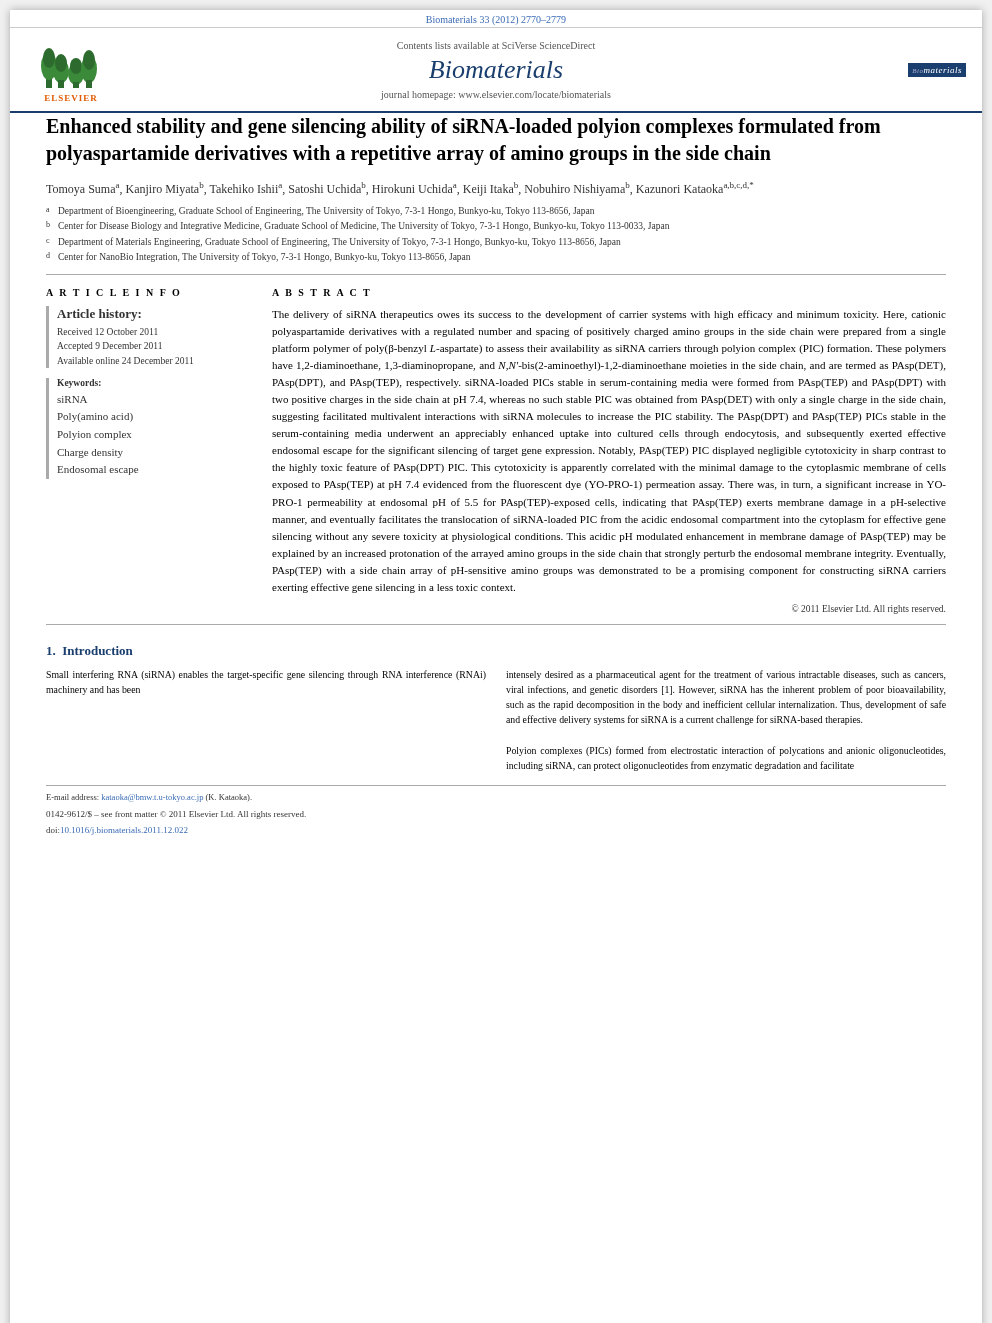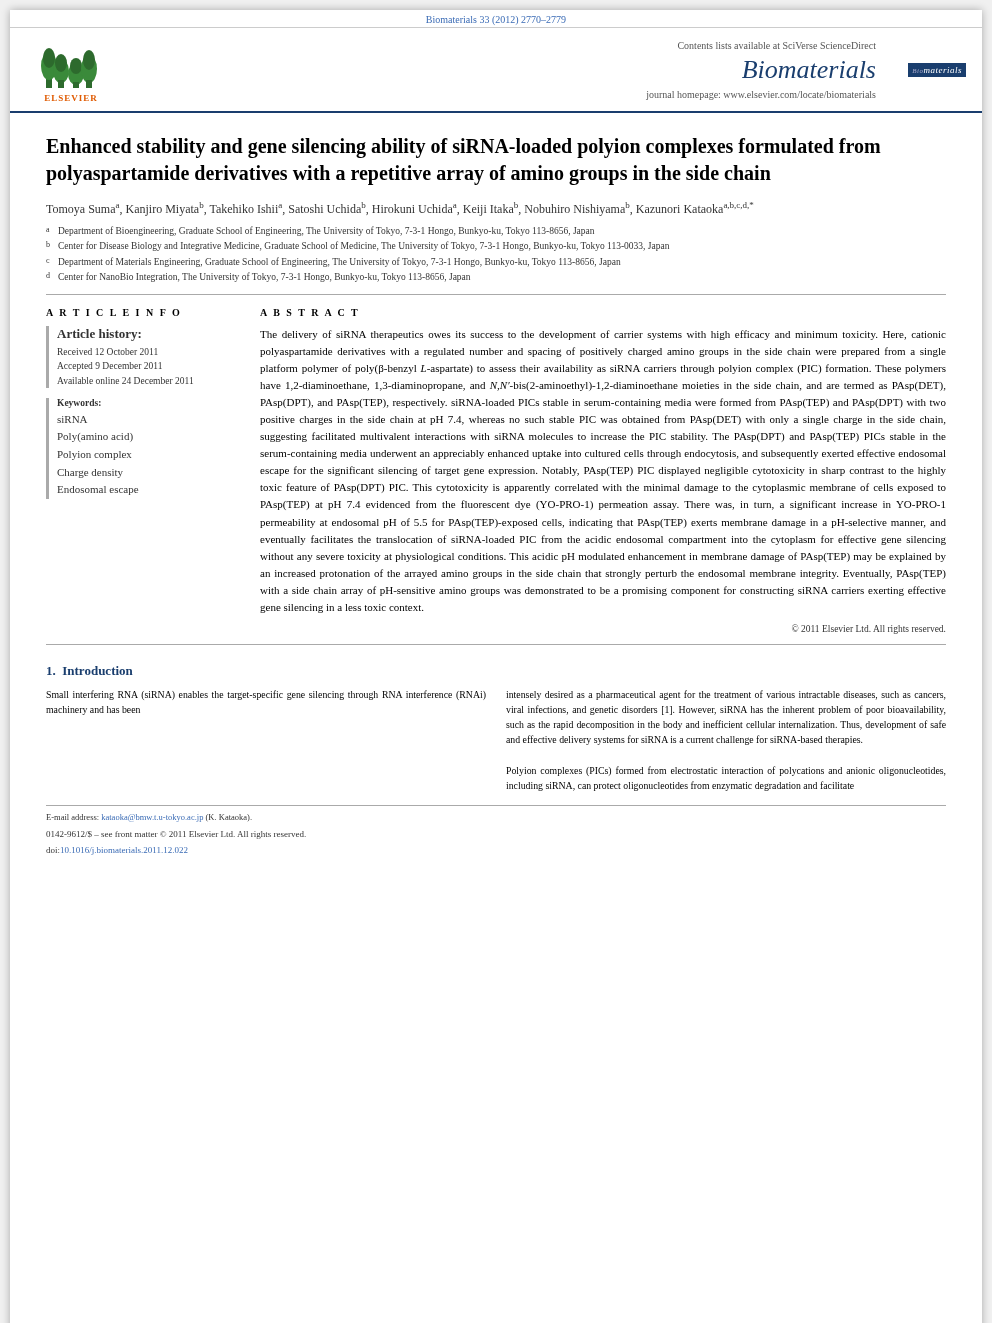--- a/index.html
+++ b/index.html
@@ -46,21 +46,21 @@
     }
     .elsevier-text {
       font-size: 9px;
       color: #e05a00;
       font-weight: bold;
       letter-spacing: 1px;
       margin-top: 2px;
     }
     .journal-header-center {
       flex: 1;
-      text-align: right;
+      text-align: center;
       font-family: Liberation Serif, serif;
     }
     .sciverse-text {
       font-size: 10px;
       color: #555;
       margin-bottom: 4px;
     }
     .journal-title {
       font-size: 26px;
       color: #1a3e6e;
@@ -79,21 +79,21 @@
     }
     .biomaterials-badge {
       background: #1a3e6e;
       color: #fff;
       font-size: 8px;
       padding: 2px 4px;
       font-style: italic;
       letter-spacing: 0.5px;
     }
     .content-area {
-      padding: 20px 36px 20px 36px;
+      padding: 0 36px 20px 36px;
     }
     .article-title {
       font-size: 20px;
       font-weight: bold;
       color: #000;
       line-height: 1.35;
       margin-bottom: 12px;
     }
     .authors {
       font-size: 12px;
@@ -122,21 +122,21 @@
       margin-right: 2px;
       min-width: 10px;
     }
     .divider-line {
       border: none;
       border-top: 1px solid #aaa;
       margin: 10px 0;
     }
     .two-col {
       display: flex;
-      gap: 4px;
+      gap: 16px;
       margin-top: 12px;
     }
     .col-left {
       width: 210px;
       flex-shrink: 0;
     }
     .col-right {
       flex: 1;
     }
     .section-header {

